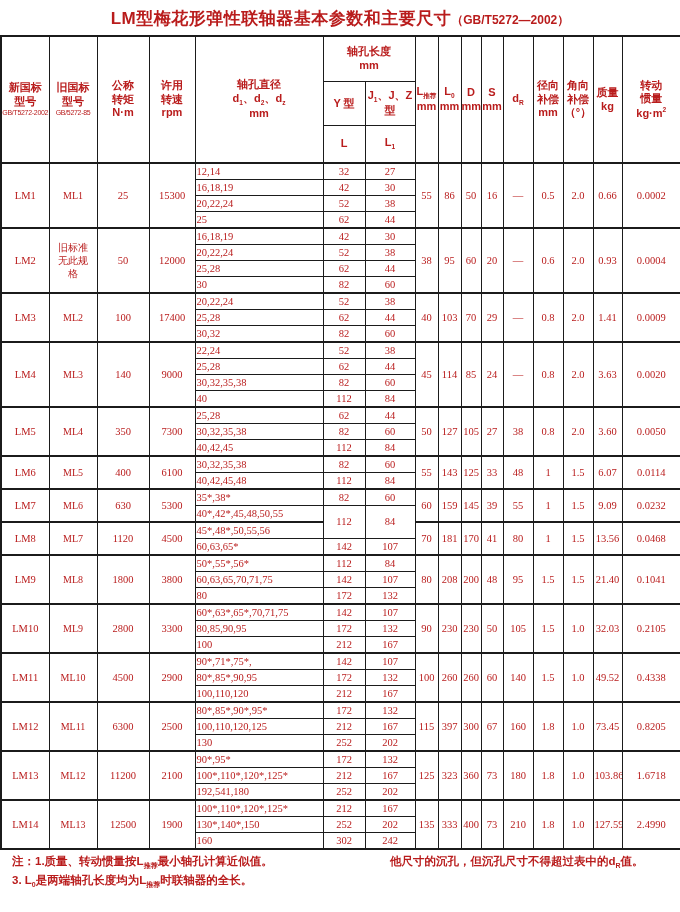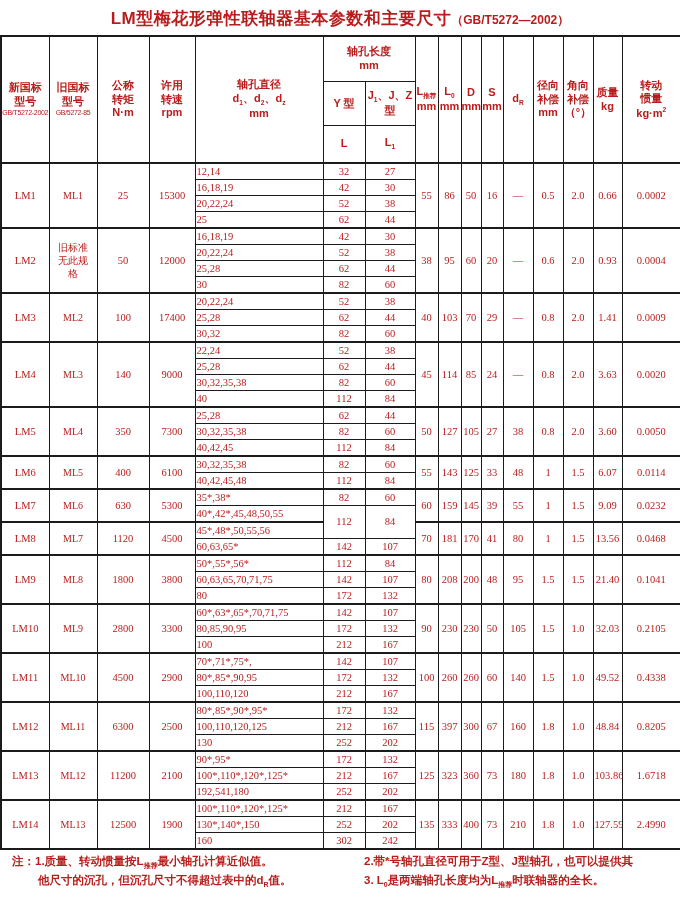--- a/index.html
+++ b/index.html
@@ -416,21 +416,21 @@
         <tr>
           <td class="d-cell">100</td>
           <td>212</td>
           <td>167</td>
         </tr>
         <tr class="group-start">
           <td class="model-cell" rowspan="3">LM11</td>
           <td class="old-model-cell" rowspan="3">ML10</td>
           <td rowspan="3">4500</td>
           <td rowspan="3">2900</td>
-          <td class="d-cell">70*,71*,75*,</td>
+          <td class="d-cell">90*,71*,75*,</td>
           <td>142</td>
           <td>107</td>
           <td rowspan="3">100</td>
           <td rowspan="3">260</td>
           <td rowspan="3">260</td>
           <td rowspan="3">60</td>
           <td rowspan="3">140</td>
           <td rowspan="3">1.5</td>
           <td rowspan="3">1.0</td>
           <td rowspan="3">49.52</td>
@@ -454,21 +454,21 @@
           <td class="d-cell">80*,85*,90*,95*</td>
           <td>172</td>
           <td>132</td>
           <td rowspan="3">115</td>
           <td rowspan="3">397</td>
           <td rowspan="3">300</td>
           <td rowspan="3">67</td>
           <td rowspan="3">160</td>
           <td rowspan="3">1.8</td>
           <td rowspan="3">1.0</td>
-          <td rowspan="3">48.84</td>
+          <td rowspan="3">73.45</td>
           <td rowspan="3">0.8205</td>
         </tr>
         <tr>
           <td class="d-cell">100,110,120,125</td>
           <td>212</td>
           <td>167</td>
         </tr>
         <tr>
           <td class="d-cell">130</td>
           <td>252</td>
@@ -528,18 +528,17 @@
         <tr>
           <td class="d-cell">160</td>
           <td>302</td>
           <td>242</td>
         </tr>
       </tbody>
   </table>
 
   <div class="notes">
       <div class="note-line"><span>注：1.质量、转动惯量按L</span><sub>推荐</sub><span>最小轴孔计算近似值。</span></div>
-      <div class="note-line"><span>2.带*号轴孔直径可用于Z型、J型轴孔，也可以提供其</span></div>
       <div class="note-line indent"><span>他尺寸的沉孔，但沉孔尺寸不得超过表中的d</span><sub>R</sub><span>值。</span></div>
       <div class="note-line"><span>3. L</span><sub>0</sub><span>是两端轴孔长度均为L</span><sub>推荐</sub><span>时联轴器的全长。</span></div>
     </div>
 
 </div>
 
 </body></html>

